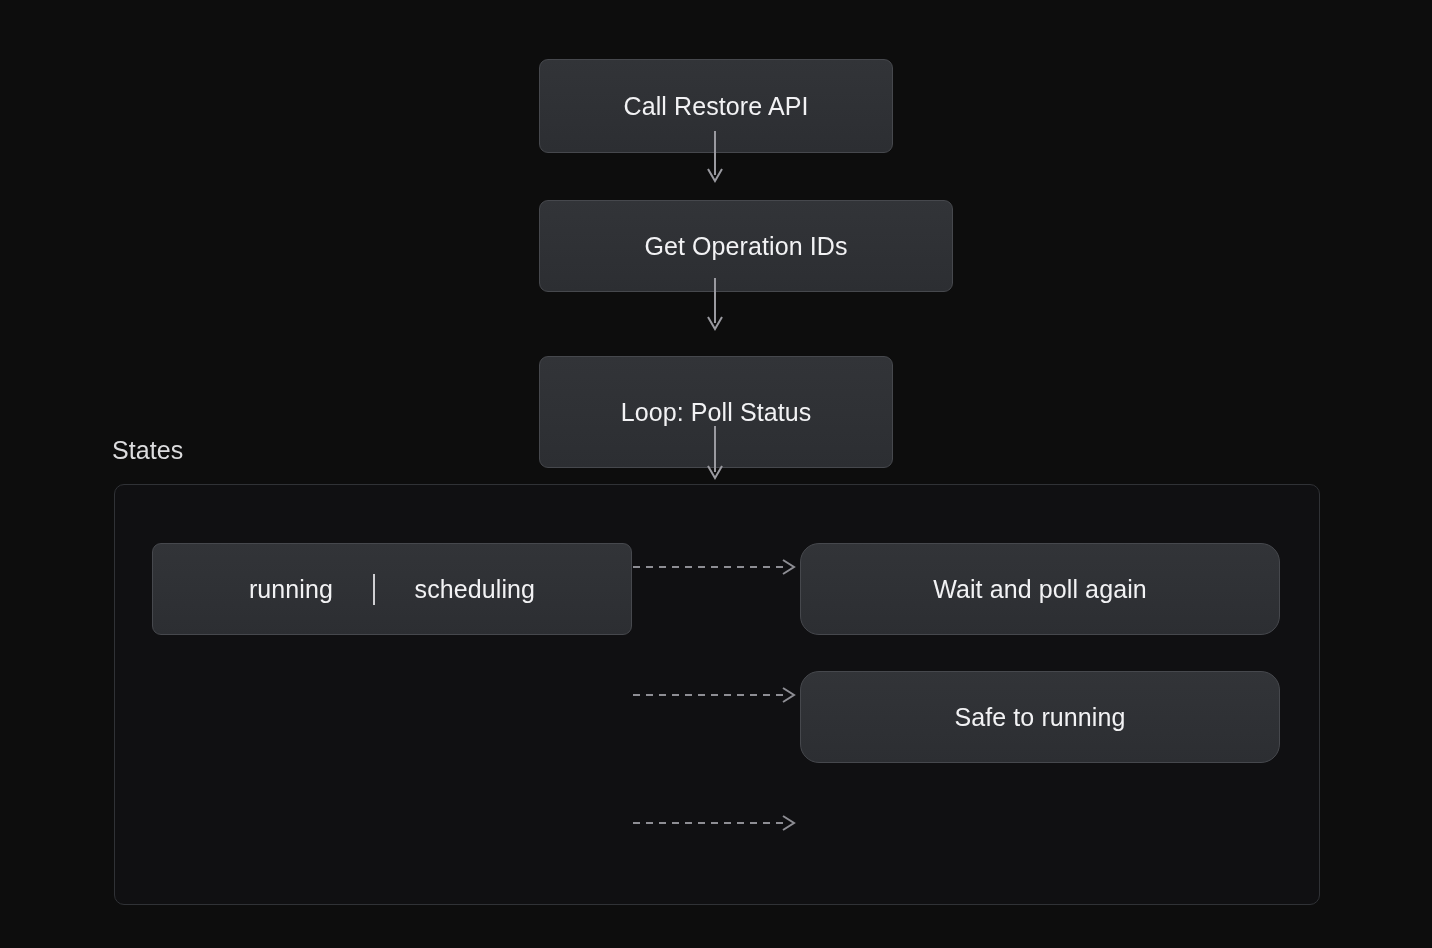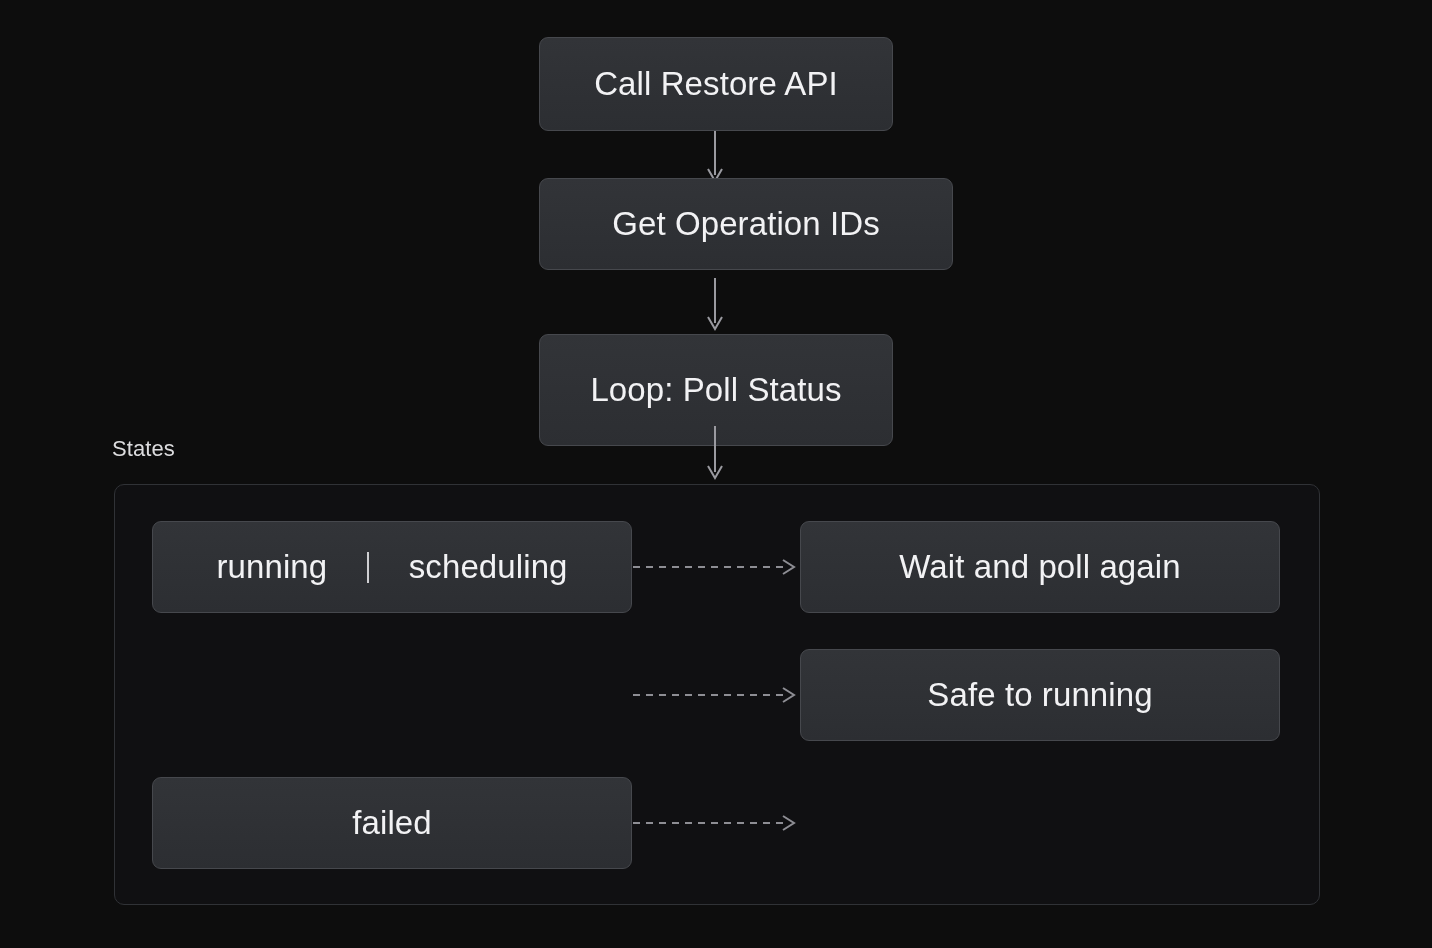--- a/index.html
+++ b/index.html
@@ -25,24 +25,25 @@
   .node {
     position: absolute;
     box-sizing: border-box;
     background: linear-gradient(180deg, #323438 0%, #2c2e32 100%);
     border: 1px solid #46484d;
     border-radius: 9px;
     display: flex;
     align-items: center;
     justify-content: center;
     color: #f2f2f4;
-    font-size: 33px;
+    font-size: 25px;
     font-weight: 400;
     letter-spacing: 0.1px;
     white-space: nowrap;
+    margin-top: 22px;
   }
 
   
   #node-call-restore-api { left: 539px; top: 37px;  width: 354px; height: 94px; }
   #node-get-operation-ids { left: 539px; top: 178px; width: 414px; height: 92px; }
   #node-loop-poll-status  { left: 539px; top: 334px; width: 354px; height: 112px; }
 
   
   .v-arrow {
     position: absolute;
@@ -52,21 +53,21 @@
   .v-arrow svg { display: block; }
   #arrow-api-to-ids  { top: 131px; height: 56px; }
   #arrow-ids-to-loop { top: 278px; height: 57px; }
   #arrow-loop-to-states { top: 426px; height: 58px; }
 
   
   #states-label {
     position: absolute;
     left: 112px;
     top: 436px;
-    font-size: 22px;
+    font-size: 25px;
     color: #dcdcde;
     letter-spacing: 0.1px;
   }
   #states-container {
     position: absolute;
     left: 114px;
     top: 484px;
     width: 1206px;
     height: 421px;
     box-sizing: border-box;
@@ -79,20 +80,21 @@
   .state-left {
     left: 152px;
     width: 480px;
     height: 92px;
     gap: 16px;
   }
   .state-right {
     left: 800px;
     width: 480px;
     height: 92px;
+    border-radius: 19px;
   }
   #node-state-running   { top: 521px; }
   #node-action-wait     { top: 521px; }
   #node-state-finished  { top: 649px; }
   #node-action-safe     { top: 649px; }
   #node-state-failed    { top: 777px; }
   #node-action-handle   { top: 777px; }
 
   .state-label-group {
     display: flex;
@@ -170,23 +172,20 @@
   <div class="node state-right" id="node-action-wait">Wait and poll again</div>
 
   <div class="h-arrow" id="arrow-finished-to-safe">
     <svg width="168" height="20" viewBox="0 0 168 20" fill="none">
       <path d="M0 10 H150" stroke="#8e8e94" stroke-width="2" stroke-dasharray="7 6"></path>
       <path d="M150 3 L161 10 L150 17" stroke="#8e8e94" stroke-width="2" fill="none"></path>
     </svg>
   </div>
   <div class="node state-right" id="node-action-safe">Safe to running</div>
 
-  <div class="node state-left state-label-group" id="node-state-failed">
-    <span class="state-word">failed</span>
-  </div>
   <div class="h-arrow" id="arrow-failed-to-handle">
     <svg width="168" height="20" viewBox="0 0 168 20" fill="none">
       <path d="M0 10 H150" stroke="#8e8e94" stroke-width="2" stroke-dasharray="7 6"></path>
       <path d="M150 3 L161 10 L150 17" stroke="#8e8e94" stroke-width="2" fill="none"></path>
     </svg>
   </div>
 
 </div>
 
 </body></html>

